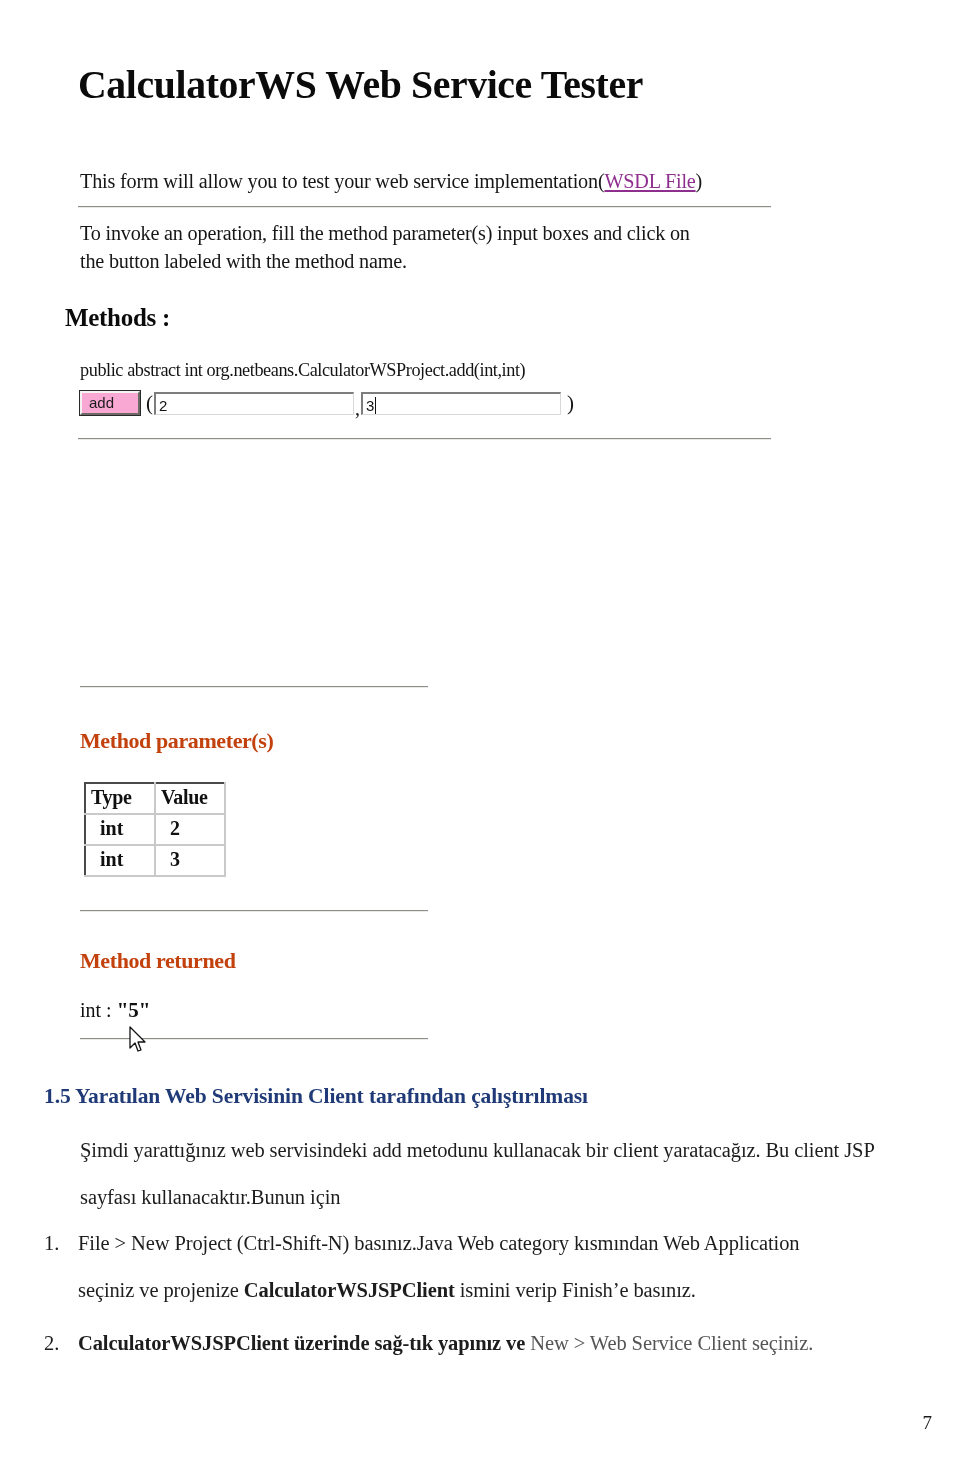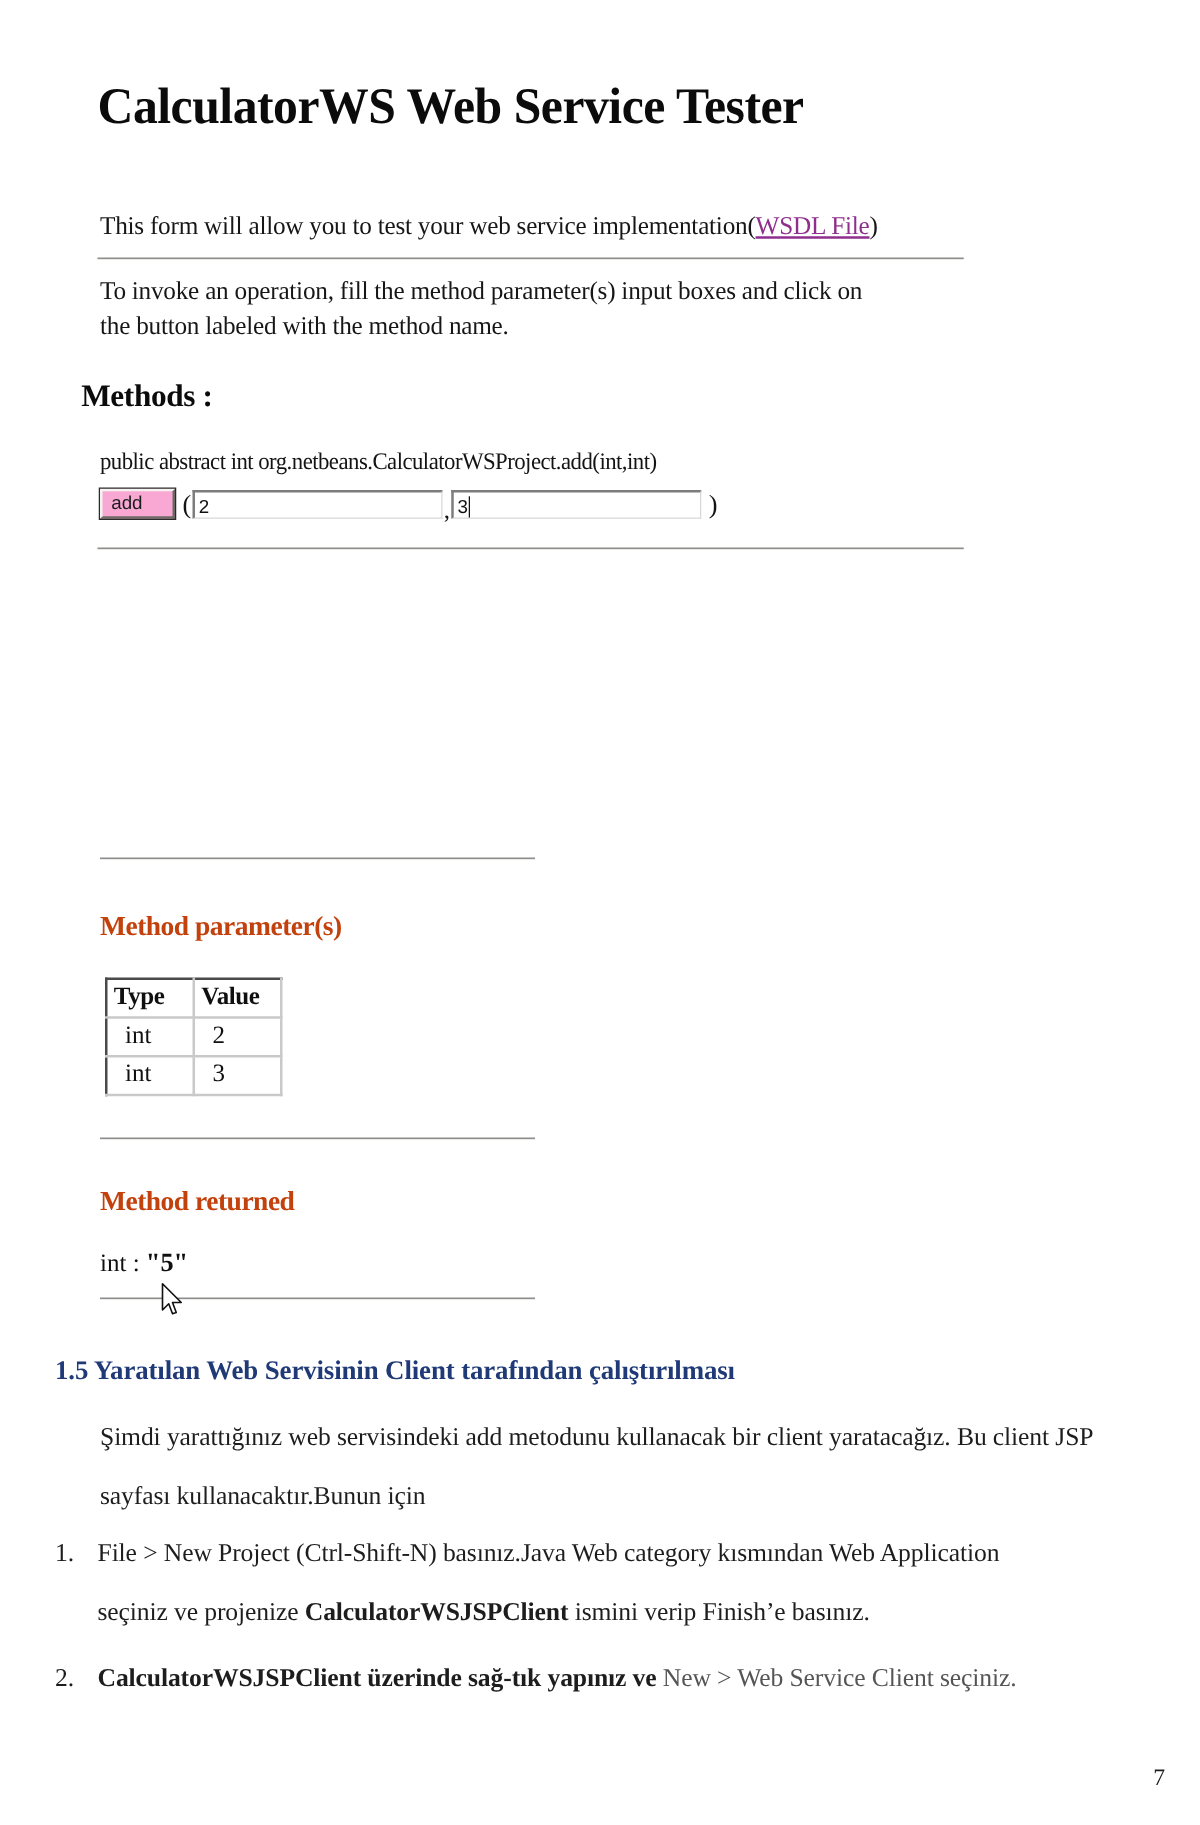--- a/index.html
+++ b/index.html
@@ -226,21 +226,21 @@
     padding: 1px 8px 3px 5px;
     color: #101010;
     text-align: left;
     line-height: 25px;
     min-width: 46px;
   }
   .param-table th {
     font-weight: bold;
     letter-spacing: -0.3px;
   }
-  .param-table td { font-weight: normal; padding-left: 14px; }
+  .param-table td { font-weight: bold; padding-left: 14px; }
 
   .ret-value {
     position: absolute;
     left: 80px;
     top: 438px;
     font-size: 20px;
     color: #101010;
     white-space: nowrap;
   }
   .ret-value b { font-size: 21px; }

